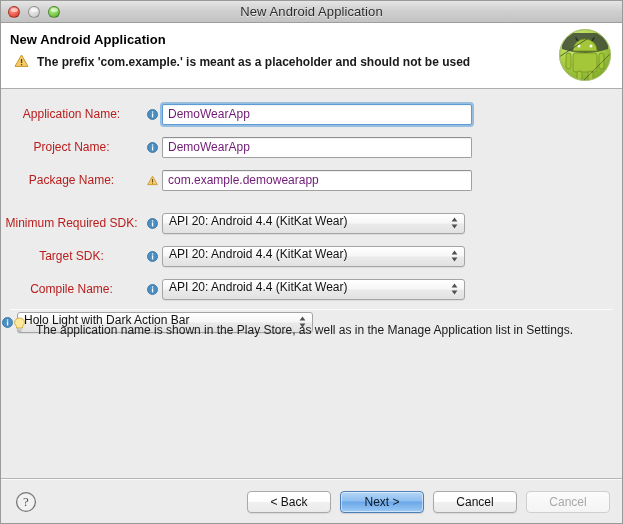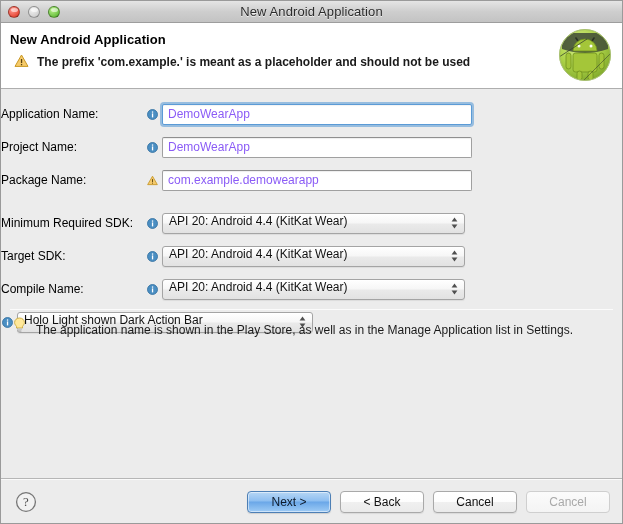--- a/index.html
+++ b/index.html
@@ -117,43 +117,43 @@
     display: flex;
     align-items: center;
     height: 22px;
     margin-bottom: 3px;
   }
   .row-gap { margin-bottom: 11px; }
   .group-gap { height: 18px; }
 
   .field-label {
     width: 145px;
-    text-align: left;
-    font-size: 12px;
-    color: #000000;
+    text-align: center;
+    font-size: 12px;
+    color: #b91c1c;
     padding-right: 4px;
     white-space: nowrap;
   }
   .hint-icon {
     width: 13px;
     flex: 0 0 13px;
     display: flex;
     align-items: center;
     justify-content: center;
     margin-right: 3px;
   }
 
   .text-input {
     height: 21px;
     border: 1px solid #a0a0a0;
     border-top-color: #8f8f8f;
     background: #ffffff;
     border-radius: 2px;
     font-size: 12px;
-    color: #8b5cf6;
+    color: #701a75;
     padding: 0 5px;
     font-family: "Liberation Sans", sans-serif;
     outline: none;
     box-shadow: inset 0 1px 1px rgba(0,0,0,0.07);
   }
   .text-input.wide { width: 310px; }
   .text-input.focused {
     border-color: #5b9bd6;
     box-shadow: 0 0 0 2px rgba(106,164,217,0.65), inset 0 1px 1px rgba(0,0,0,0.05);
   }
@@ -427,21 +427,21 @@
 
     <div class="form-row">
       <div class="hint-icon">
         <svg width="11" height="11" viewBox="0 0 11 11">
           <circle cx="5.5" cy="5.5" r="5" fill="#4a8ec2" stroke="#2e6d9e" stroke-width="0.8"></circle>
           <rect x="4.9" y="4.4" width="1.3" height="4" fill="#fff"></rect>
           <rect x="4.9" y="2.4" width="1.3" height="1.3" fill="#fff"></rect>
         </svg>
       </div>
       <div class="combo narrow">
-        <span>Holo Light shown Dark Action Bar</span>
+        <span>Holo Light with Dark Action Bar</span>
         <span class="arrows">
           <svg width="9" height="13" viewBox="0 0 9 13">
             <path d="M4.5 1 L7.4 5 L1.6 5 Z" fill="#4f4f4f"></path>
             <path d="M4.5 12 L7.4 8 L1.6 8 Z" fill="#4f4f4f"></path>
           </svg>
         </span>
       </div>
     </div>
 
     <div id="tip-sep"></div>
@@ -459,20 +459,20 @@
   </div>
 
   <div id="footer">
     <div id="help-btn">
       <svg width="22" height="22" viewBox="0 0 22 22">
         <circle cx="11" cy="11" r="9.4" fill="#f2f2f2" stroke="#767676" stroke-width="1.3"></circle>
         <text x="11" y="15.4" text-anchor="middle" font-family="Liberation Serif, serif" font-size="13" fill="#4c4c4c">?</text>
       </svg>
     </div>
     <div id="footer-buttons">
+      <div class="btn">&lt; Back</div>
       <div class="btn primary">Next &gt;</div>
-      <div class="btn">&lt; Back</div>
       <div class="btn">Cancel</div>
       <div class="btn disabled">Cancel</div>
     </div>
   </div>
 
 </div>
 
 </body></html>

